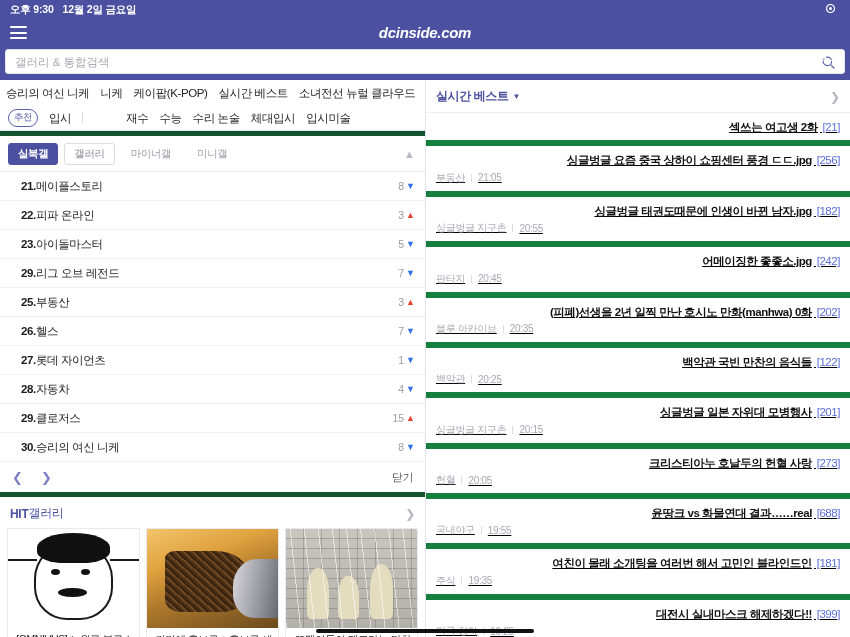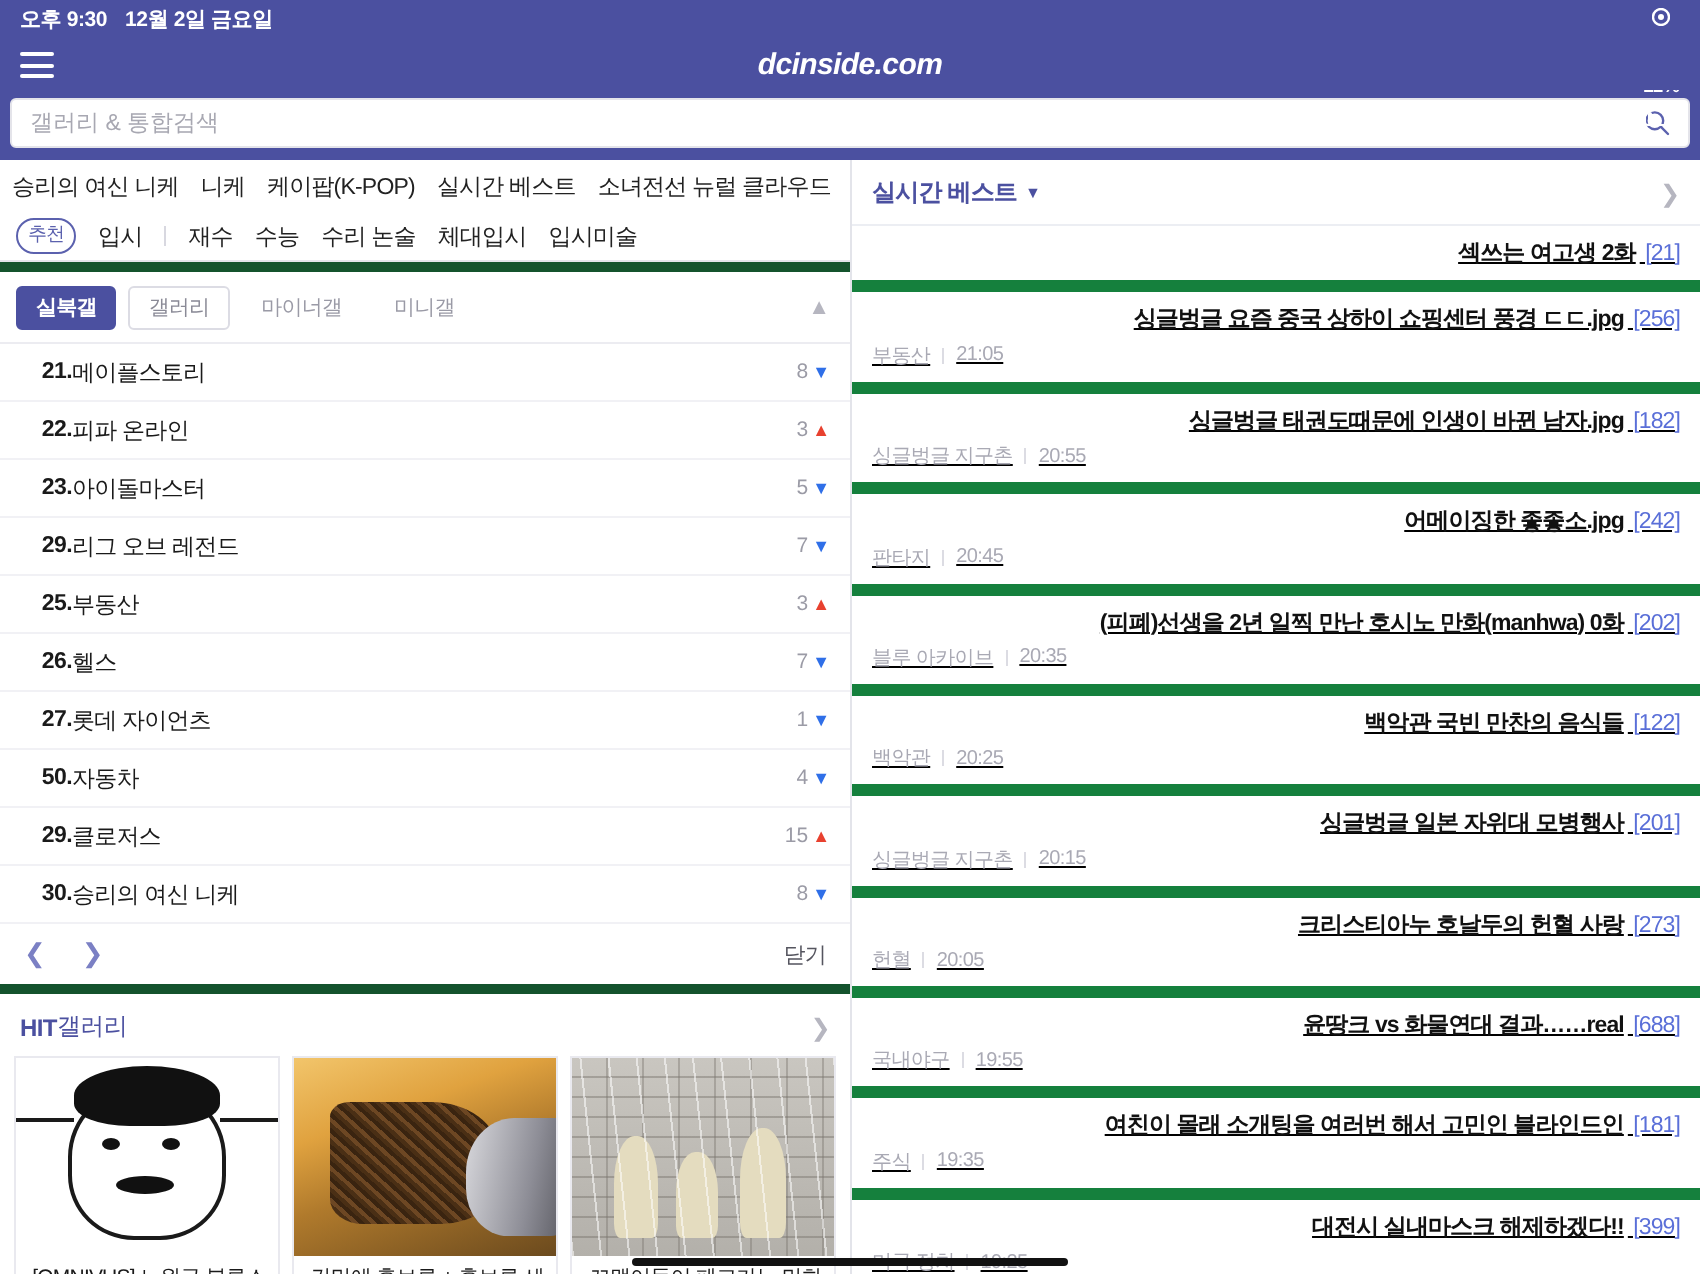--- a/index.html
+++ b/index.html
@@ -252,21 +252,21 @@
             <span class="nav-item">승리의 여신 니케</span>
             <span class="nav-item">니케</span>
             <span class="nav-item">케이팝(K-POP)</span>
             <span class="nav-item">실시간 베스트</span>
             <span class="nav-item">소녀전선 뉴럴 클라우드</span>
           </div>
         <div class="navrow2" id="navrow2">
           <span class="pill">추천</span>
         <span style="letter-spacing: -0.4px;">입시</span>
             <span class="vdiv"></span>
-            <span style="letter-spacing: -0.4px;">재수</span>
+            <span style="letter-spacing: -0.4px; margin-left: 32px;">재수</span>
             <span style="letter-spacing: -0.4px;">수능</span>
             <span style="letter-spacing: -0.4px;">수리 논술</span>
             <span style="letter-spacing: -0.4px;">체대입시</span>
             <span style="letter-spacing: -0.4px;">입시미술</span>
           </div>
       </div>
 
       <div class="rankpanel">
         <div class="ranktabs" id="ranktabs">
           <span class="rtab active">실북갤</span>
@@ -326,21 +326,21 @@
             </div>
             <div class="rankrow">
               <span class="rk-num">27.</span>
               <span class="rk-name">롯데 자이언츠</span>
               <span class="rk-delta">
                 <span>1</span>
                 <span class="arrow down">▼</span>
               </span>
             </div>
             <div class="rankrow">
-              <span class="rk-num">50.</span>
+              <span class="rk-num">28.</span>
               <span class="rk-name">자동차</span>
               <span class="rk-delta">
                 <span>4</span>
                 <span class="arrow down">▼</span>
               </span>
             </div>
             <div class="rankrow">
               <span class="rk-num">29.</span>
               <span class="rk-name">클로저스</span>
               <span class="rk-delta">

